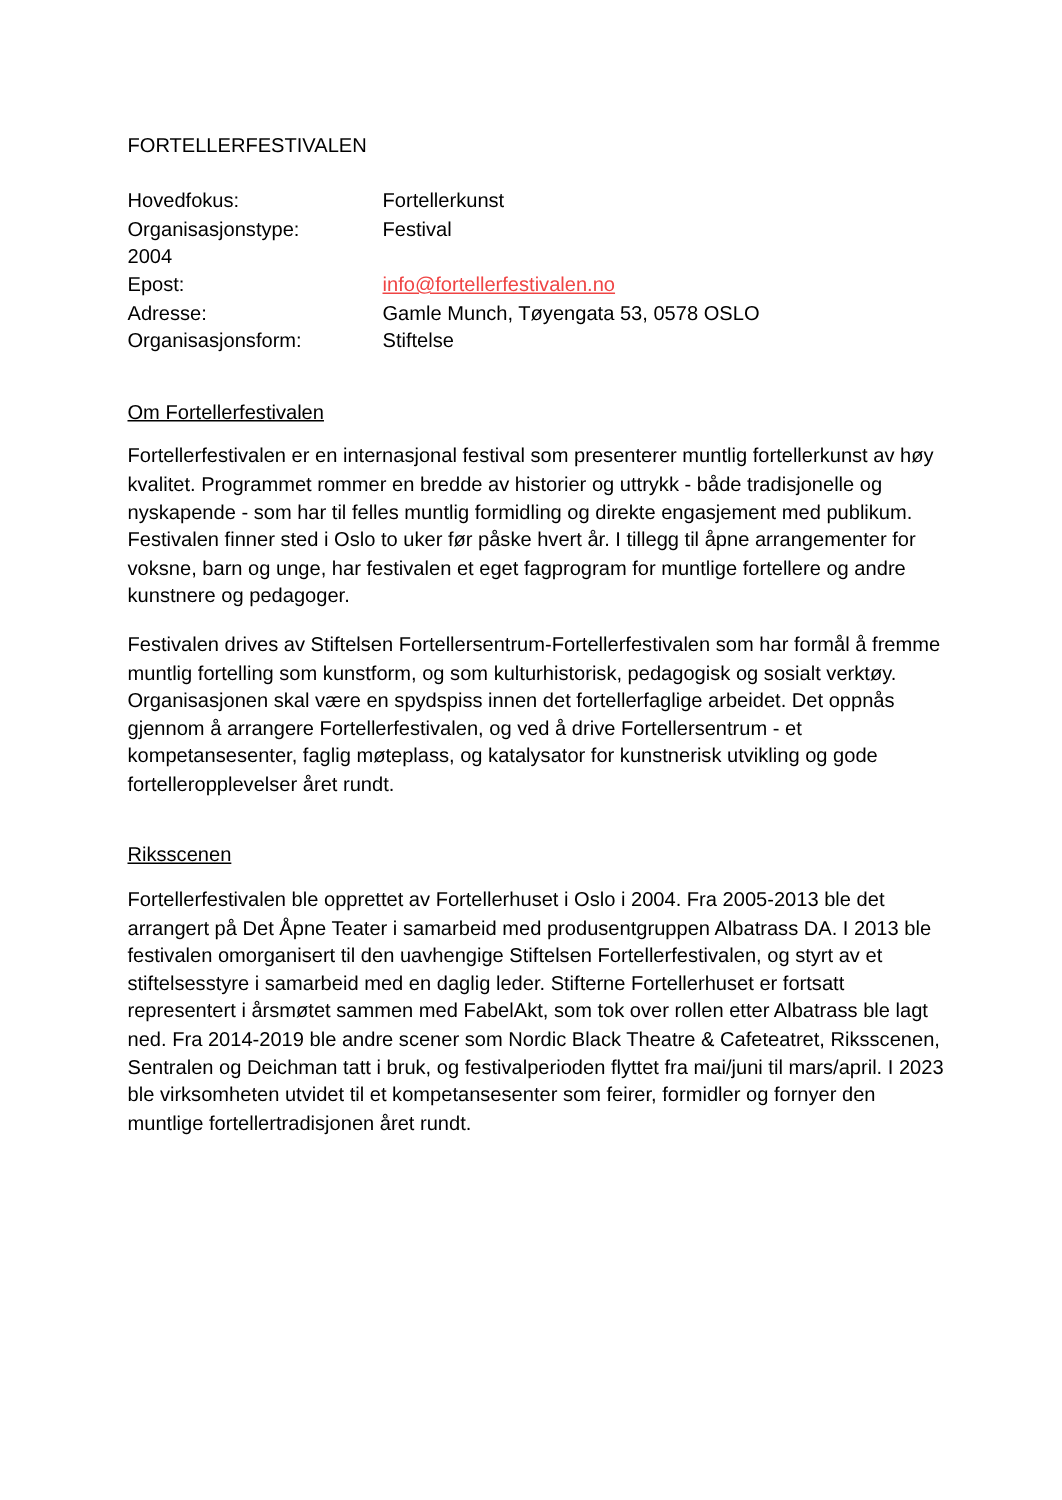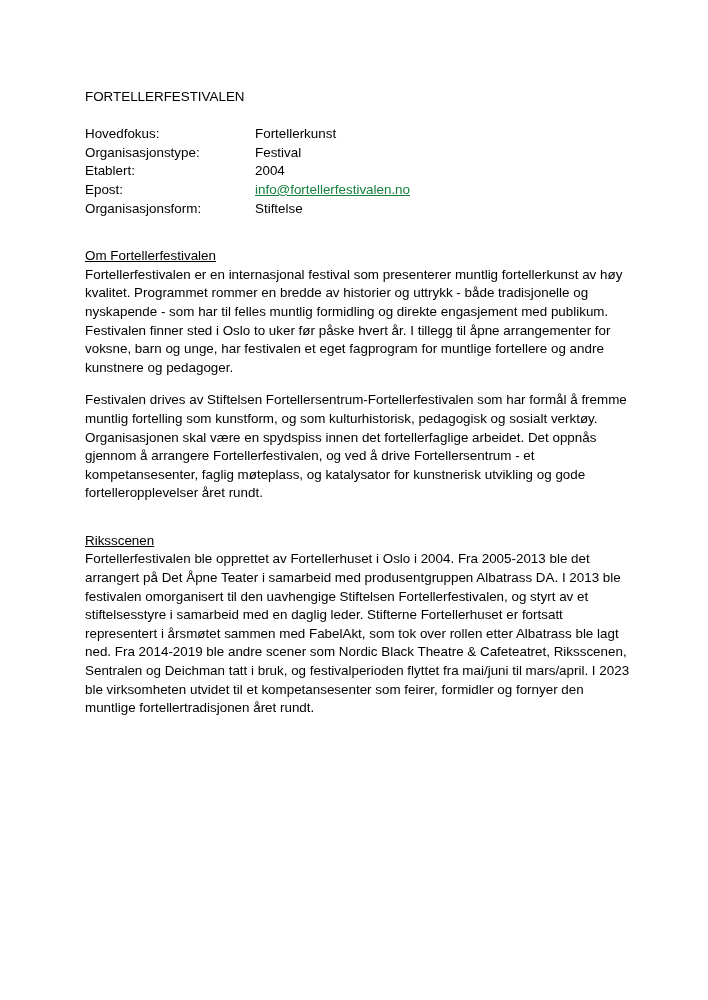--- a/index.html
+++ b/index.html
@@ -22,55 +22,58 @@
   .doc-title {
     margin-bottom: 18.6px;
   }
 
   .info-block { }
   .info-row { display: flex; }
   .info-label { width: 170px; flex: 0 0 170px; }
   .info-value { flex: 1 1 auto; white-space: nowrap; }
 
   .email-link {
-    color: #15803d;
+    color: #ef4444;
     text-decoration: underline;
     cursor: pointer;
   }
 
   .section { margin-top: 29px; }
   .section-heading { text-decoration: underline; }
-  .section p { margin-top: 0; }
+  .section p { margin-top: 11px; }
   .section p + p { margin-top: 14px; }
 </style>
 </head>
 <body>
 
 <div class="doc-page">
 
   <div class="doc-title">FORTELLERFESTIVALEN</div>
 
   <div class="info-block">
     <div class="info-row">
       <span class="info-label">Hovedfokus:</span>
       <span class="info-value">Fortellerkunst</span>
     </div>
     <div class="info-row">
       <span class="info-label">Organisasjonstype:</span>
       <span class="info-value">Festival</span>
     </div>
     <div class="info-row">
-      <span class="info-label">Etablert:</span>
       <span class="info-value">2004</span>
     </div>
     <div class="info-row">
       <span class="info-label">Epost:</span>
       <span class="info-value">
         <a class="email-link">info@fortellerfestivalen.no</a>
       </span>
+    </div>
+    <div class="info-row">
+      <span class="info-label">Adresse:</span>
+      <span class="info-value">Gamle Munch, Tøyengata 53, 0578 OSLO</span>
     </div>
     <div class="info-row">
       <span class="info-label">Organisasjonsform:</span>
       <span class="info-value">Stiftelse</span>
     </div>
   </div>
 
   <div class="section">
     <div class="section-heading">Om Fortellerfestivalen</div>
     <p>Fortellerfestivalen er en internasjonal festival som presenterer muntlig fortellerkunst av høy kvalitet. Programmet rommer en bredde av historier og uttrykk - både tradisjonelle og nyskapende - som har til felles muntlig formidling og direkte engasjement med publikum. Festivalen finner sted i Oslo to uker før påske hvert år. I tillegg til åpne arrangementer for voksne, barn og unge, har festivalen et eget fagprogram for muntlige fortellere og andre kunstnere og pedagoger.</p>

